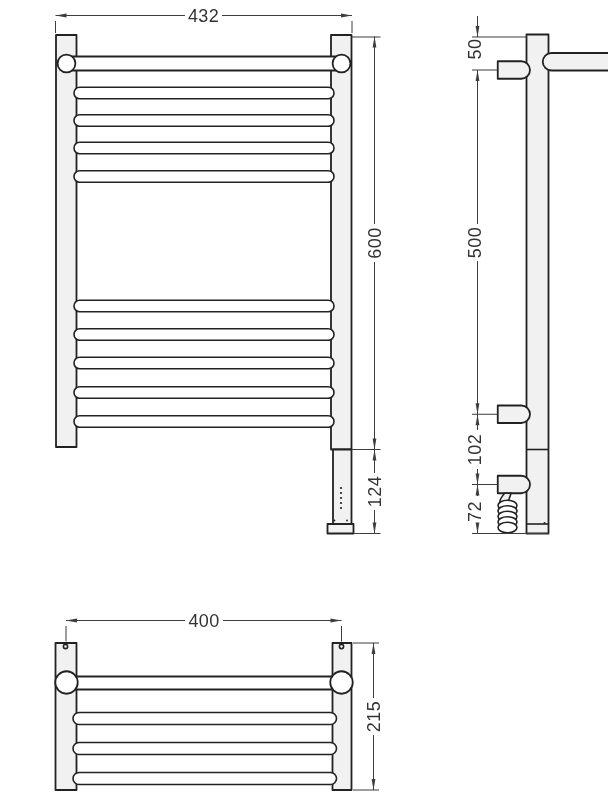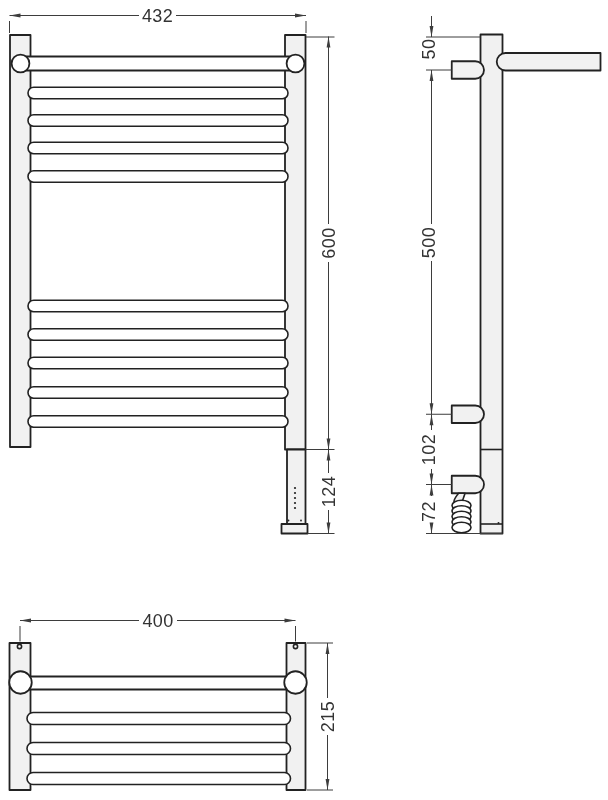--- a/index.html
+++ b/index.html
@@ -1,20 +1,20 @@
 <!DOCTYPE html>
 <html style="--outline: #222222; --dimension: #3d3d3d; --text: #333333; --fill-light: #f1f1f1; --fill-white: #ffffff; --background: #ffffff;"><head>
 <meta charset="utf-8">
 <style>
   :root{
     --outline:#222222; --dimension:#3d3d3d; --text:#333333;
     --fill-light:#f1f1f1; --fill-white:#ffffff; --background:#ffffff;
   }
   html,body{margin:0;padding:0;background:var(--background);}
-  .stage{width:535px;height:800px;position:relative;background:var(--background);}
+  .stage{width:535px;height:800px;position:relative;background:var(--background);margin-left:46px;}
   svg{display:block;}
   .shape{stroke:var(--outline);stroke-width:1.8;stroke-linejoin:round;stroke-linecap:round;}
   .shape.thin{stroke-width:1.6;}
   .fill-light{fill:var(--fill-light);}
   .fill-white{fill:var(--fill-white);}
   .innerline{stroke:var(--outline);stroke-width:1.6;fill:none;}
   .dot{fill:var(--outline);stroke:none;}
   .dim{stroke:var(--dimension);stroke-width:1;fill:none;}
   .dim-arrow{fill:var(--dimension);stroke:none;}
   .dim-text{

